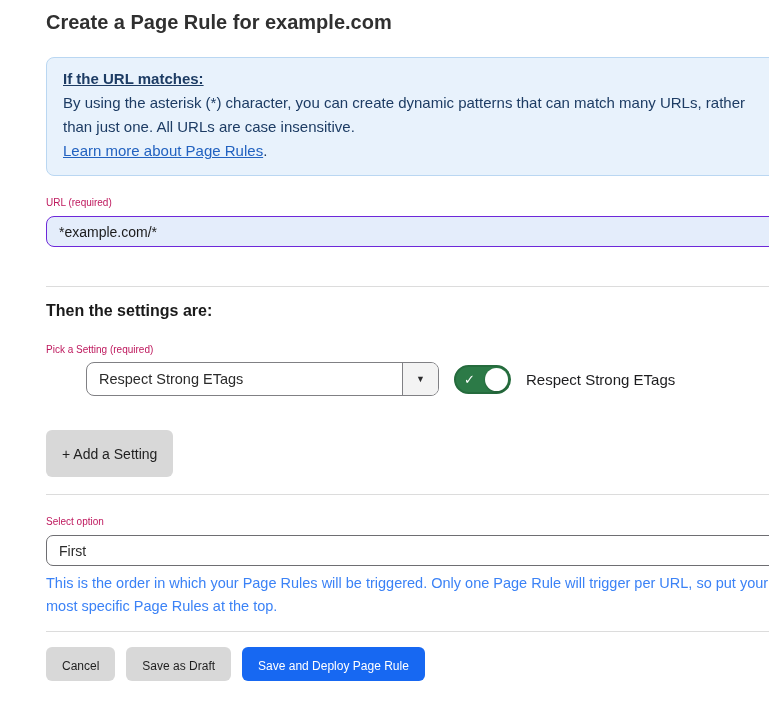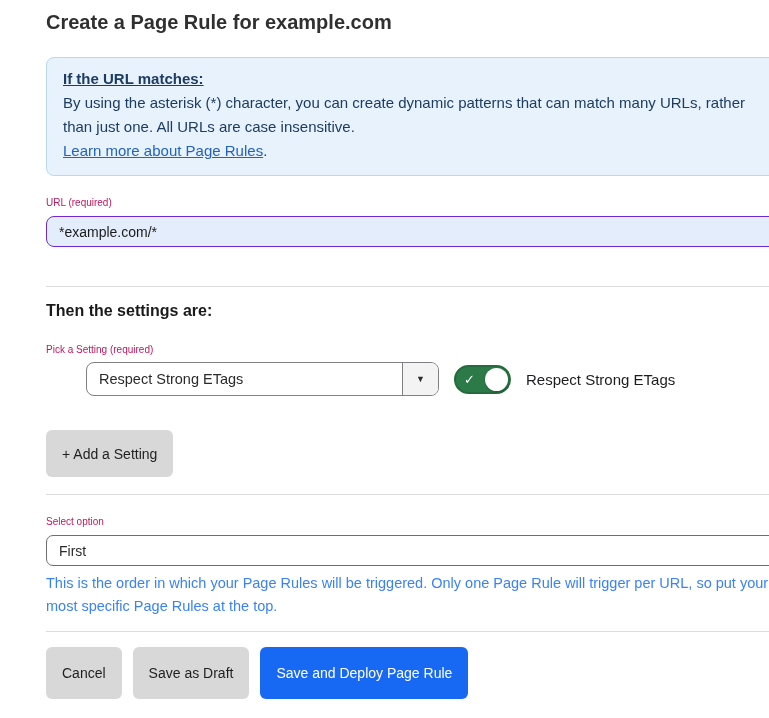--- a/index.html
+++ b/index.html
@@ -84,22 +84,22 @@
   }
 
   .order-select{margin-top:8px;width:749px;height:31px;border-color:#6e6e72;border-radius:7px;}
   .order-select .select-value{font-size:14px;}
   .order-arrow{width:34px;background:transparent;border-left:none;}
 
   .help-text{margin-top:6px;font-size:14.5px;line-height:23px;color:#3b82f6;width:749px;}
 
   .actions-row{margin-top:15px;display:flex;align-items:center;gap:11px;}
   .btn{
-    height:52px;border:none;border-radius:6px;padding:12px 16px;
-    font-size:14px;font-family:inherit;cursor:pointer;
+    height:34px;border:none;border-radius:6px;padding:12px 16px;
+    font-size:12px;font-family:inherit;cursor:pointer;
   }
   .btn-gray{background:var(--button-gray);color:#1f1f1f;}
   .btn-primary{background:var(--primary-blue);color:#ffffff;}
 </style>
 </head>
 <body>
 
 <div class="container">
 
   <h1 class="page-title">Create a Page Rule for example.com</h1>

